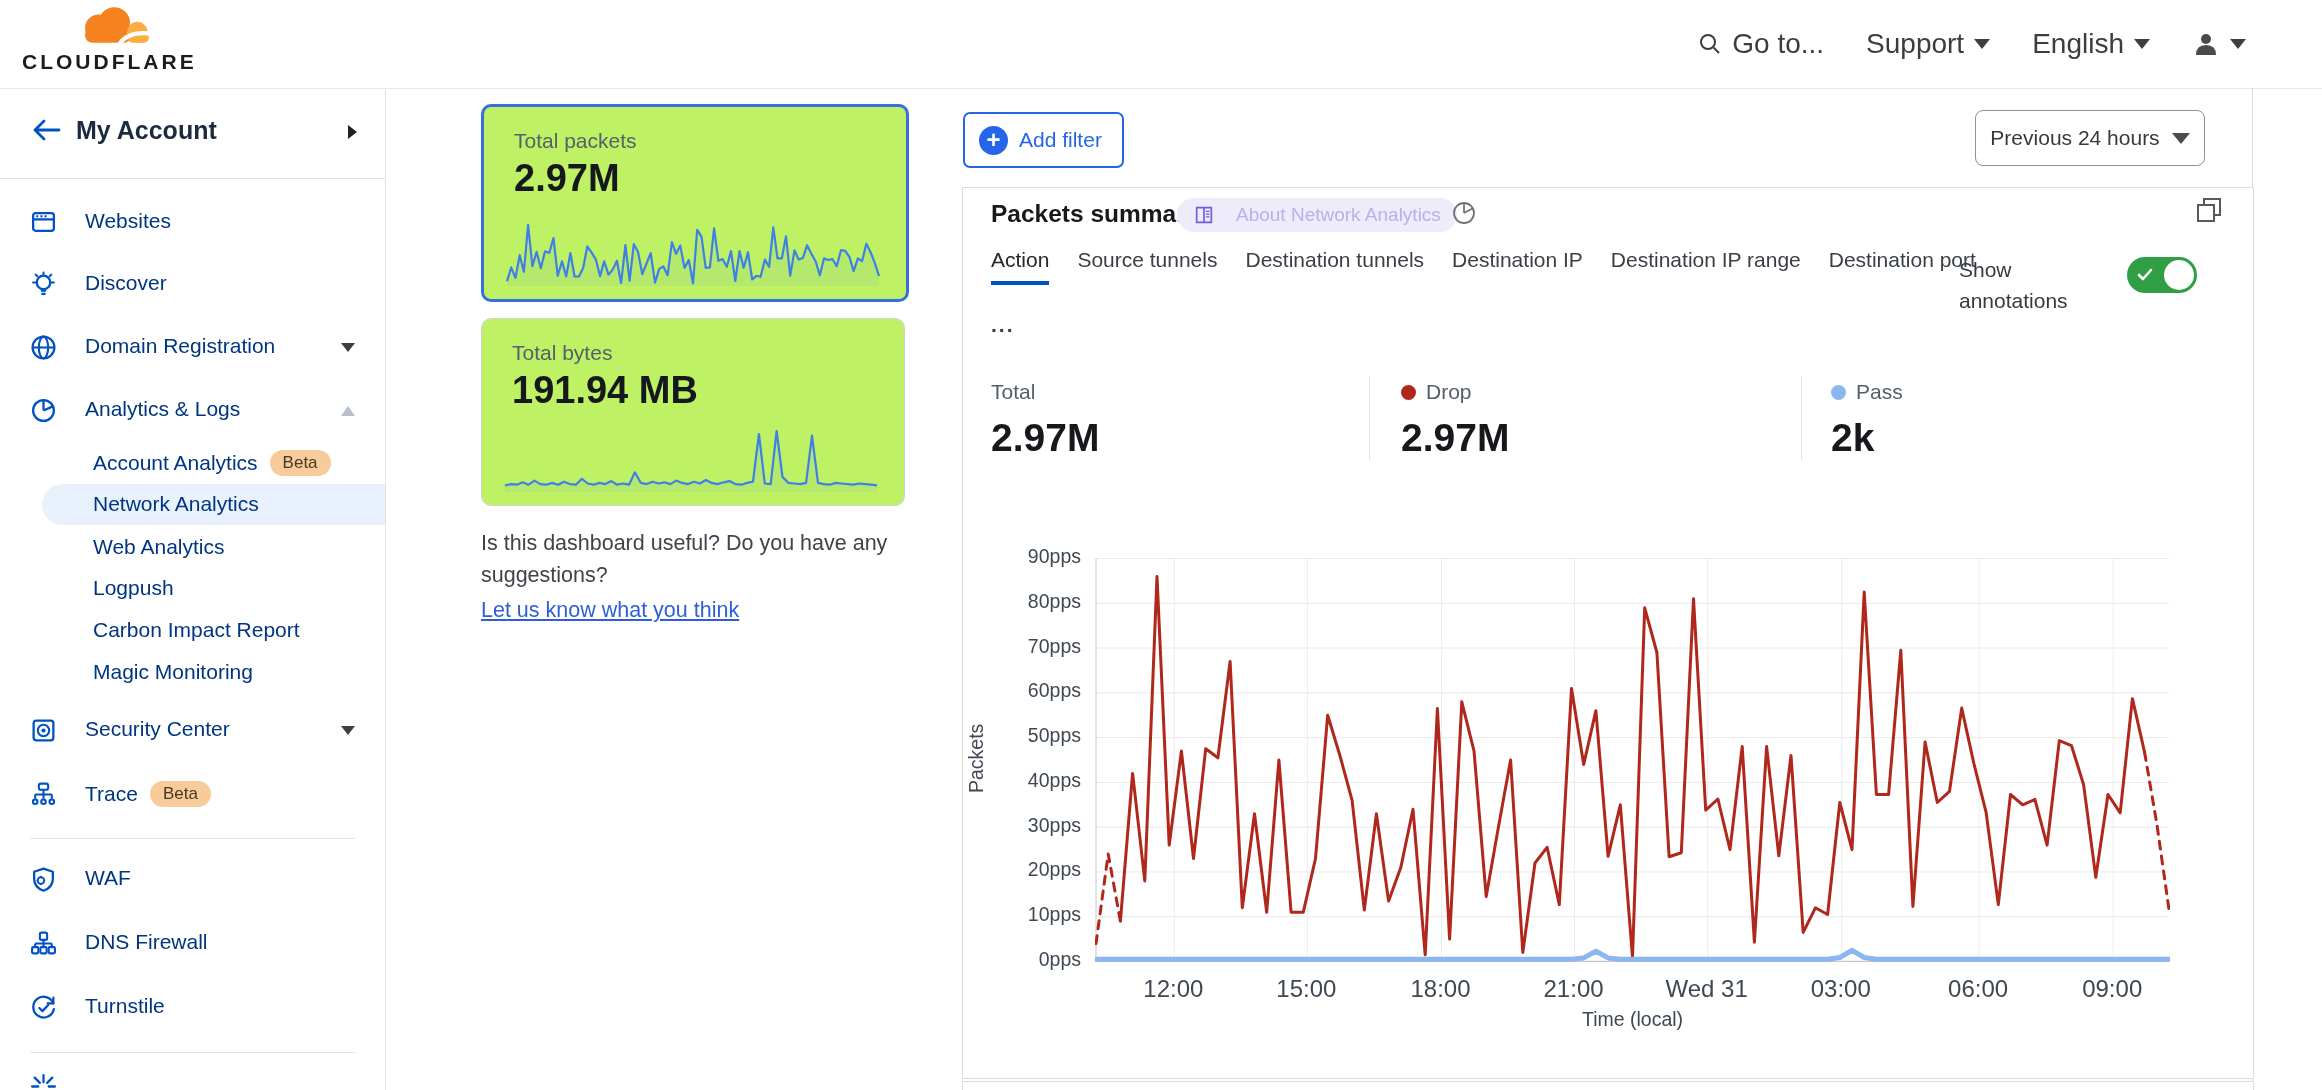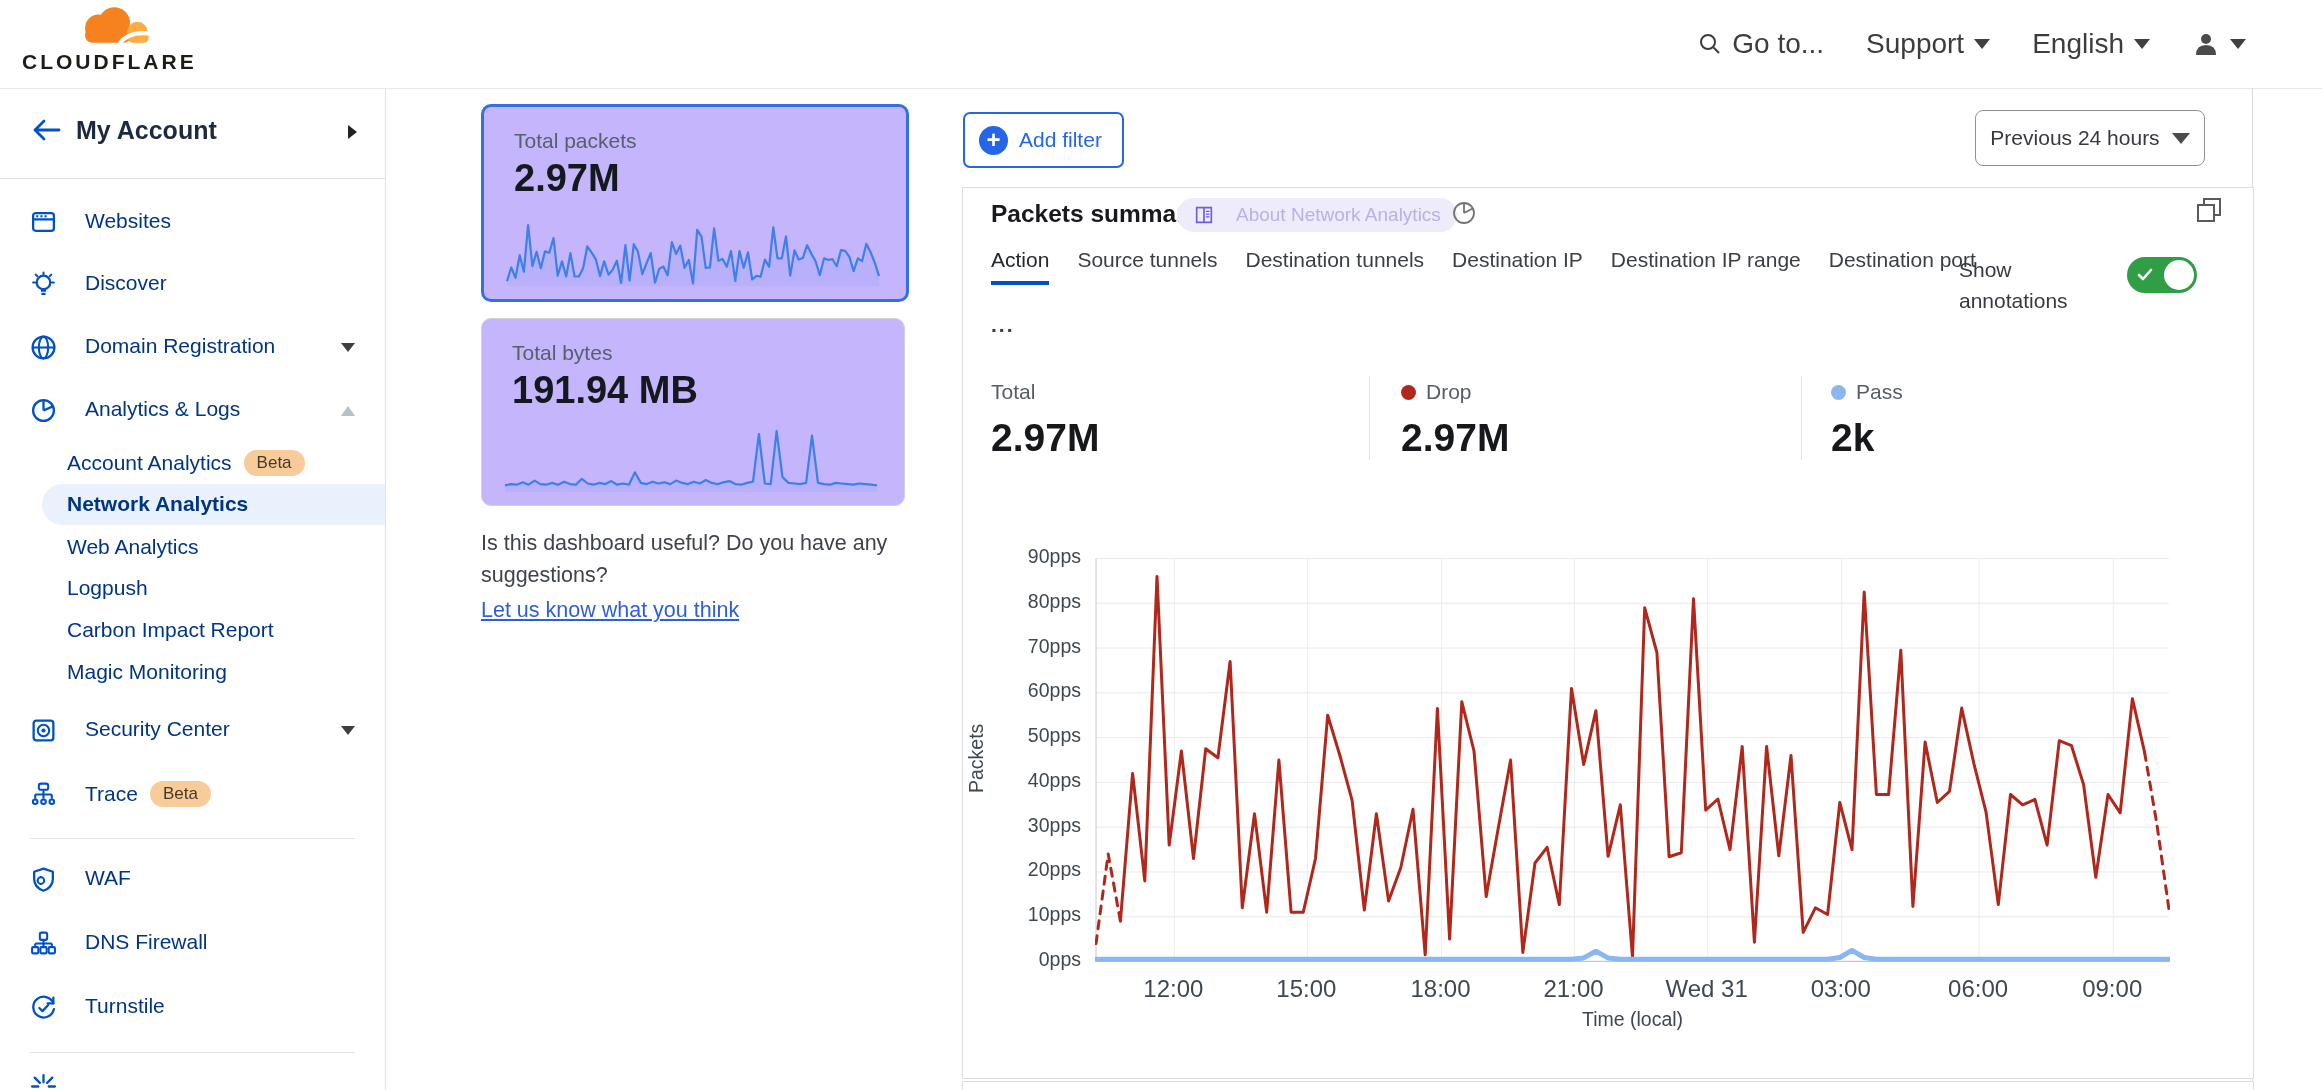--- a/index.html
+++ b/index.html
@@ -17,27 +17,27 @@
   .tri-right{width:0;height:0;border-top:7px solid transparent;border-bottom:7px solid transparent;border-left:9px solid #222;display:inline-block;}
   
   #sb{position:absolute;left:0;top:89px;width:385px;height:1001px;background:#fff;border-right:1px solid #e2e2e2;overflow:hidden;}
   #acct{position:absolute;left:0;top:0;width:385px;height:89px;border-bottom:1px solid #e2e2e2;}
   #acct .lbl{position:absolute;left:76px;top:27px;font-size:25px;font-weight:700;color:#1b2a3e;}
   .nav-item{position:absolute;left:0;width:385px;height:62px;cursor:pointer;}
   .nav-item .ic{position:absolute;left:30px;top:17px;}
   .nav-item .nlbl{position:absolute;left:85px;top:17px;font-size:21px;color:#003681;}
   .nav-item .caret-r{position:absolute;right:30px;top:26px;}
   .sub-item{position:absolute;left:0;width:385px;height:41px;cursor:pointer;}
-  .sub-item .nlbl{position:absolute;left:67px;top:8px;font-size:21px;color:#003681;}
+  .sub-item .nlbl{position:absolute;left:93px;top:8px;font-size:21px;color:#003681;}
   .sel-pill{position:absolute;left:42px;right:0;top:0;height:41px;background:#e8f1fc;border-radius:21px 0 0 21px;}
-  .sub-item.sel .nlbl{font-weight:700;}
+  .sub-item.sel .nlbl{font-weight:400;}
   .beta{display:inline-block;background:#f8cb9b;color:#473a24;font-size:17px;border-radius:13px;padding:3px 13px;margin-left:12px;vertical-align:2px;}
   .sb-div{position:absolute;left:30px;right:30px;height:1px;background:#e4e4e4;}
   
-  .card{position:absolute;left:481px;width:422px;background:#c4b5fd;border-radius:10px;cursor:pointer;}
+  .card{position:absolute;left:481px;width:422px;background:#bef264;border-radius:10px;cursor:pointer;}
   .card .clbl{position:absolute;left:30px;top:22px;font-size:21px;color:#56606b;}
   .card .cval{position:absolute;left:30px;top:50px;font-size:38px;font-weight:700;color:#15181d;}
   .card svg{position:absolute;left:22px;bottom:12px;}
   #feedback{position:absolute;left:481px;top:527px;width:436px;font-size:21.5px;color:#3f444b;line-height:32px;}
   #feedback a{color:#2e5ed9;text-decoration:underline;display:inline-block;margin-top:3px;cursor:pointer;}
   
   #add-filter{position:absolute;left:963px;top:112px;height:52px;border:2px solid #2566e9;border-radius:7px;
     display:flex;align-items:center;gap:11px;padding:0 20px 0 14px;color:#2566e9;font-size:21px;cursor:pointer;background:#fff;}
   #add-filter .plus{width:29px;height:29px;border-radius:50%;background:#2566e9;color:#fff;font-size:24px;line-height:27px;text-align:center;font-weight:600;}
   #range-btn{position:absolute;left:1975px;top:110px;width:228px;height:54px;border:1px solid #919191;border-radius:8px;

